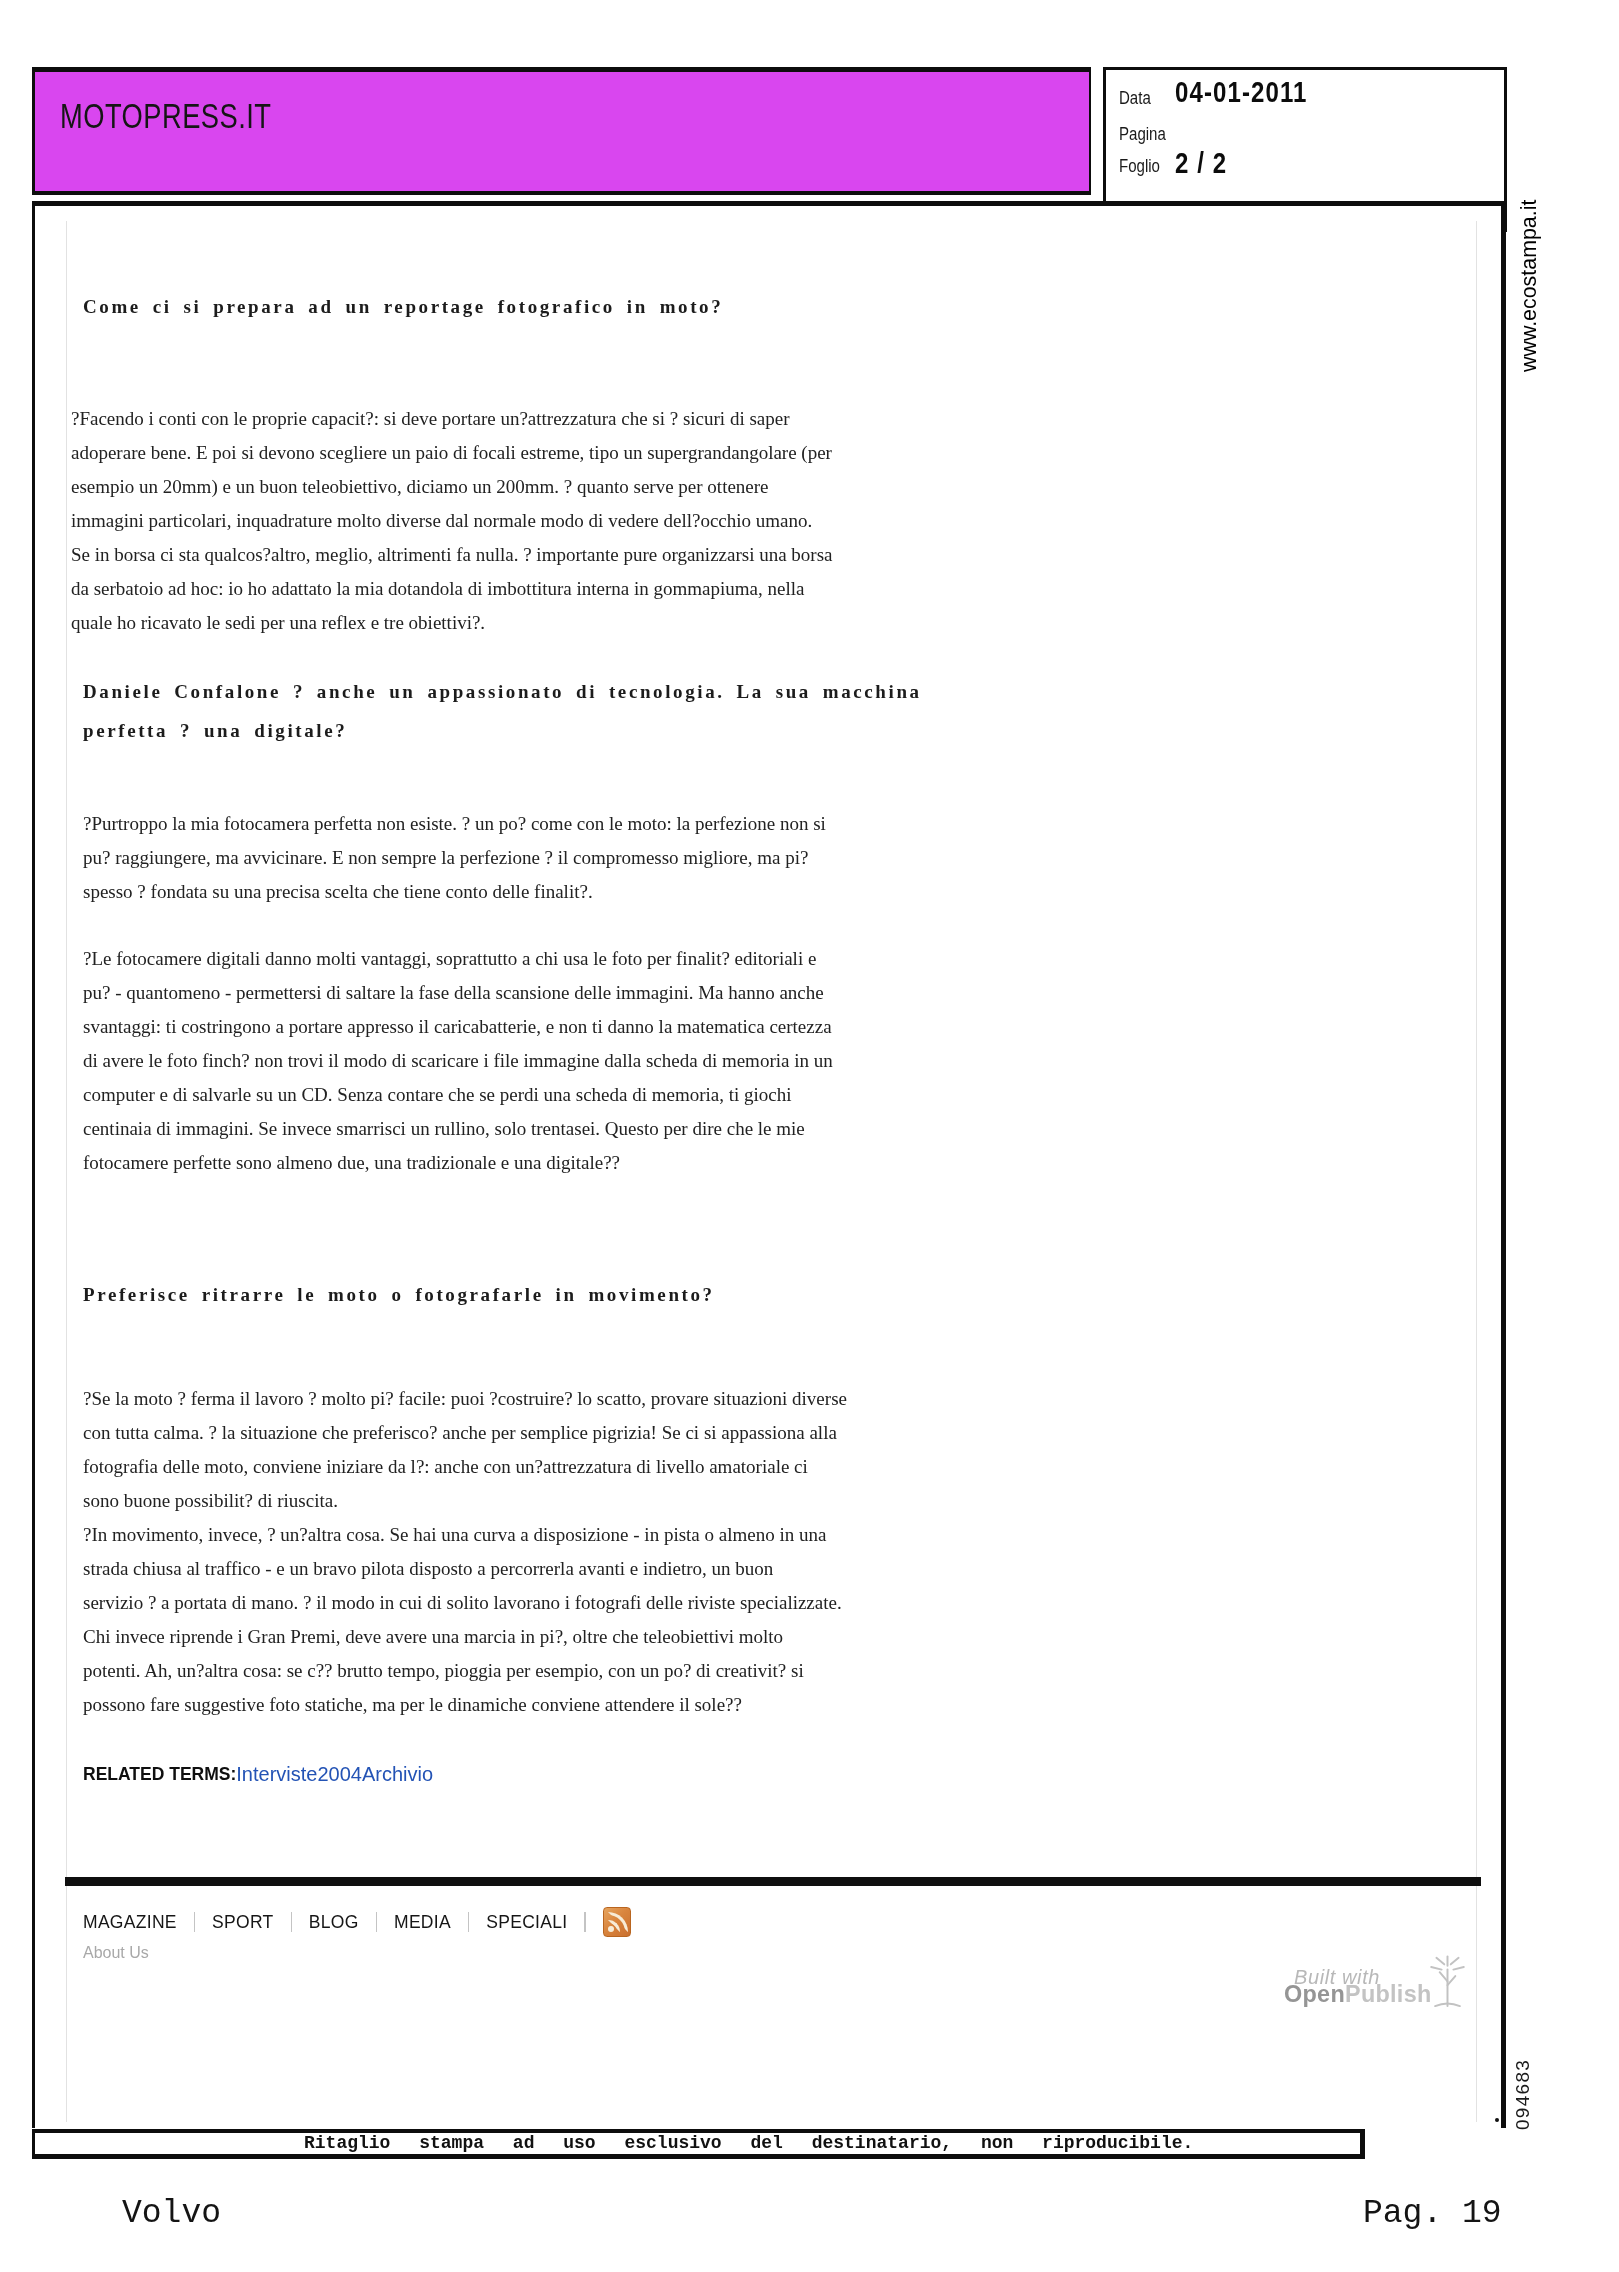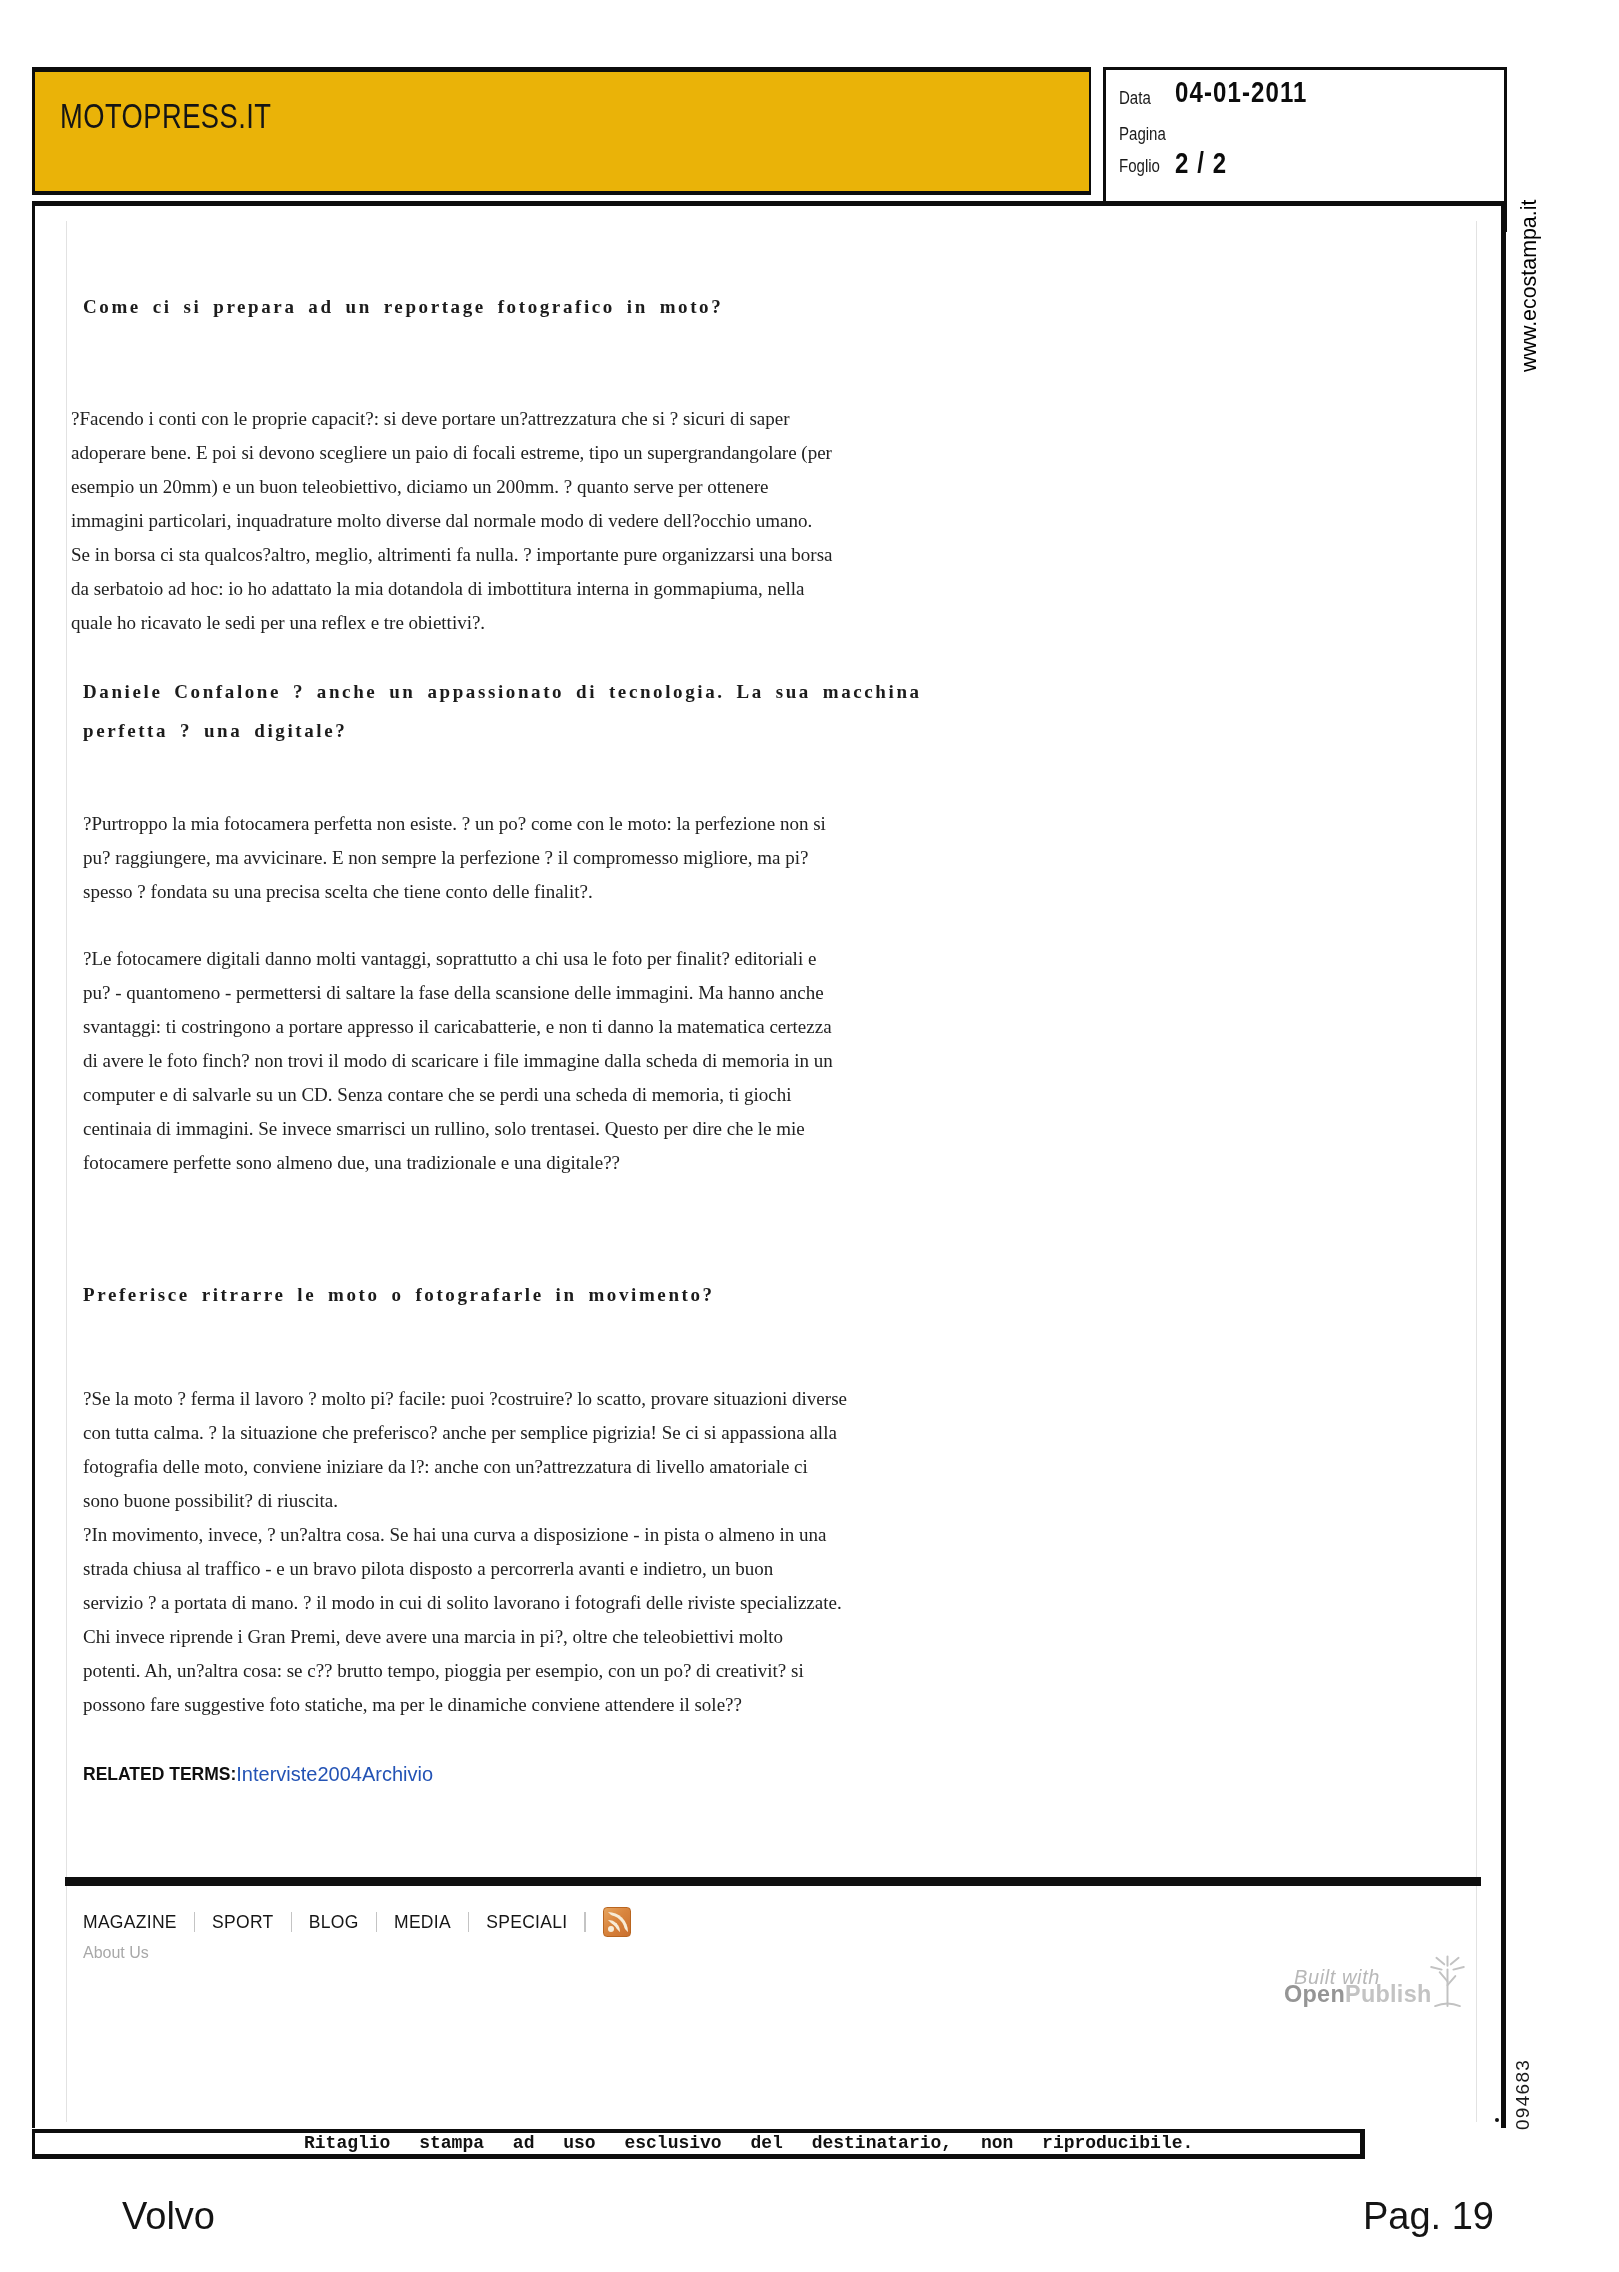--- a/index.html
+++ b/index.html
@@ -8,21 +8,21 @@
     position:relative; width:1620px; height:2273px; background:#ffffff;
     font-family:"Liberation Sans","DejaVu Sans",sans-serif; color:#111;
     overflow:hidden;
   }
   .abs { position:absolute; }
 
   
   .hdr-left {
     left:32px; top:67px; width:1059px; height:128px;
     border-style:solid; border-color:#0d0d0d; border-width:5.8px 2.6px 4.5px 3.2px;
-    background:#eab308;
+    background:#d946ef;
   }
   .hdr-right {
     left:1103px; top:67px; width:404px; height:165px;
     border:3.9px solid #0d0d0d; background:#fff;
   }
   .brand {
     left:57px; top:91px; font-size:35px; letter-spacing:0.6px; color:#151515;
     transform:scaleX(0.78); transform-origin:0 50%; white-space:nowrap;
   }
   .meta-label { font-size:17.5px; color:#1a1a1a; transform:scaleX(0.86); transform-origin:0 50%; white-space:nowrap; }
@@ -80,21 +80,21 @@
   .strip {
     left:32px; top:2129px; width:1333px; background:#fff;
     border-style:solid; border-color:#0d0d0d; border-width:4.5px 5.8px 5.8px 3.2px;
   }
   .strip-text {
     font-family:"Liberation Mono","DejaVu Sans Mono",monospace;
     font-weight:bold; font-size:18px; line-height:19.5px; word-spacing:18px;
     color:#111; padding:0.6px 0 0.6px 269px; white-space:nowrap;
   }
 
-  .pgfoot { font-size:38px; color:#141414; }
+  .pgfoot { font-size:33px; color:#141414;font-family:Liberation Mono, monospace; }
   .dot { width:3.9px; height:3.9px; border-radius:50%; background:#111; }
 </style>
 </head>
 <body>
 
 <div class="page">
 
   <div class="abs hdr-left">
     <div class="abs brand" style="left:25px; top:24px;">MOTOPRESS.IT</div>
   </div>

